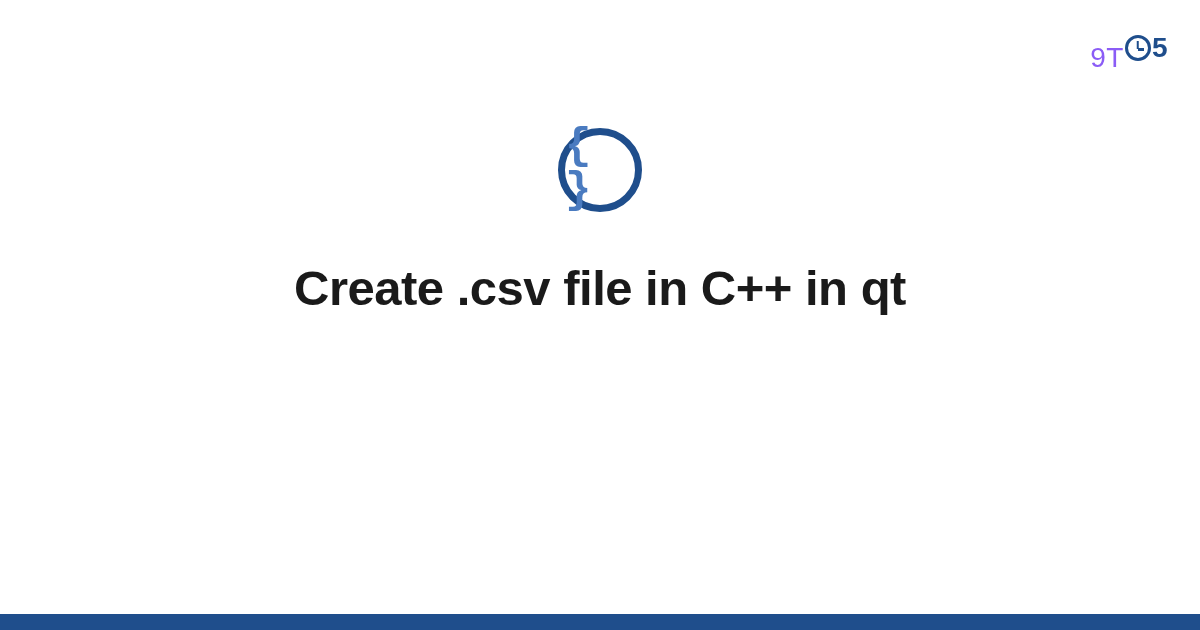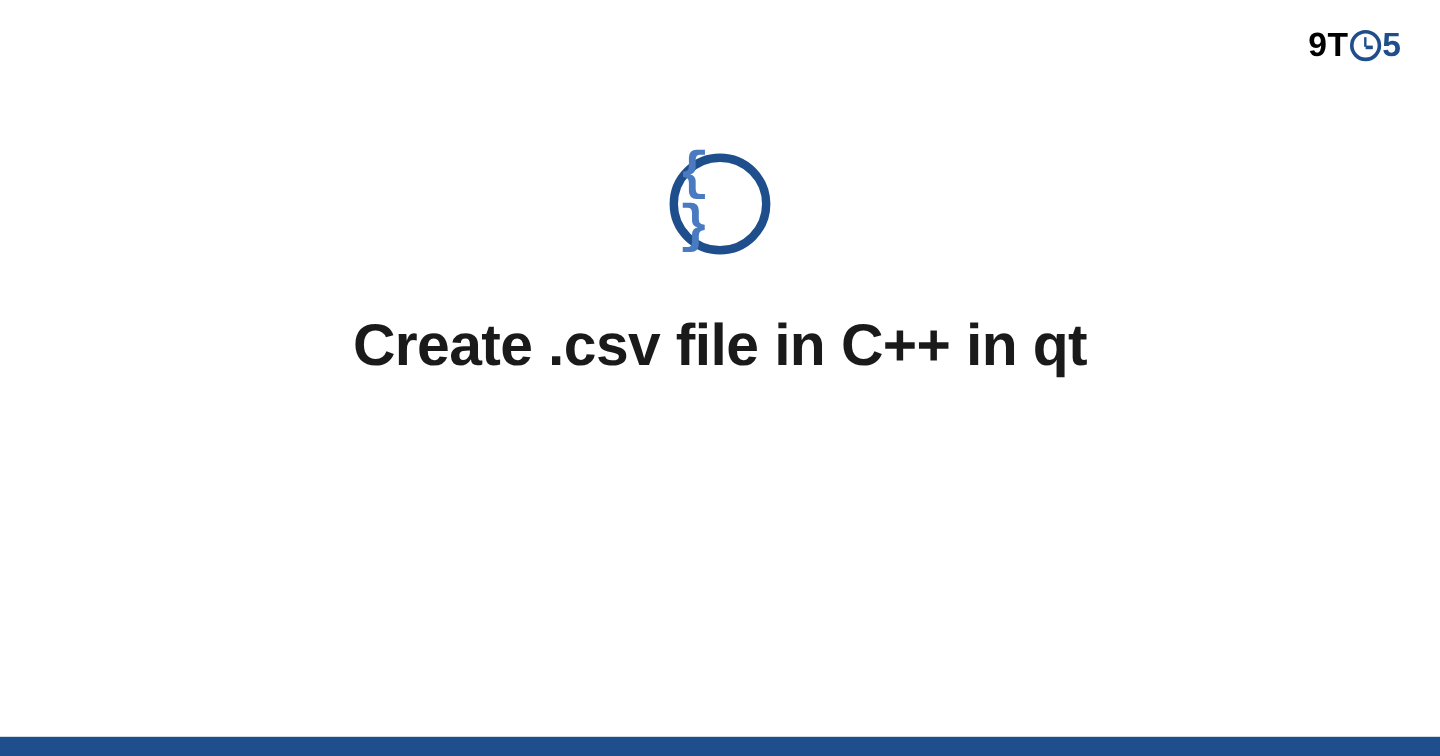--- a/index.html
+++ b/index.html
@@ -19,22 +19,23 @@
       position: absolute;
       top: 22px;
       right: 32px;
       display: flex;
       align-items: center;
       font-size: 28px;
       font-weight: 600;
       letter-spacing: 0.5px;
     }
     .header .nine {
-      color: #000000;
-      font-weight: 700;
+      color: #8b5cf6;
+      font-weight: 400;
+      margin-top: 20px;
     }
     .header .clock {
       display: inline-flex;
       align-items: center;
       justify-content: center;
       width: 26px;
       height: 26px;
       border: 3px solid #1f4e8c;
       border-radius: 50%;
       margin: 0 1px;

